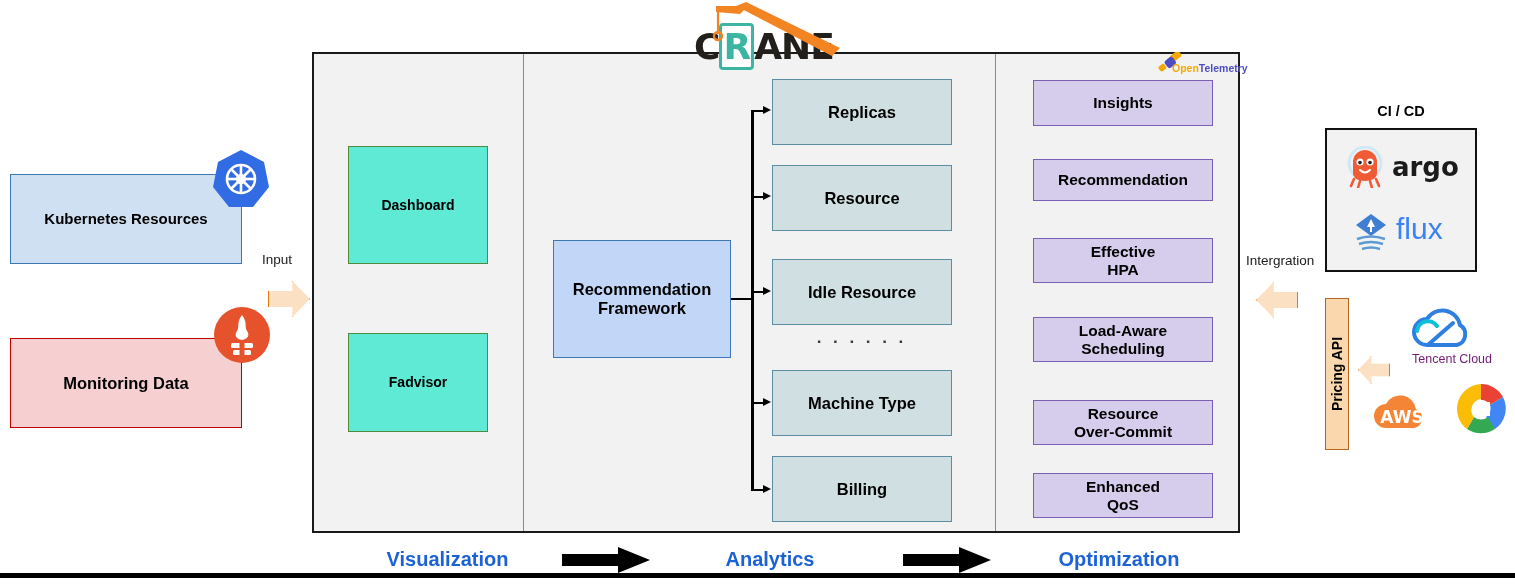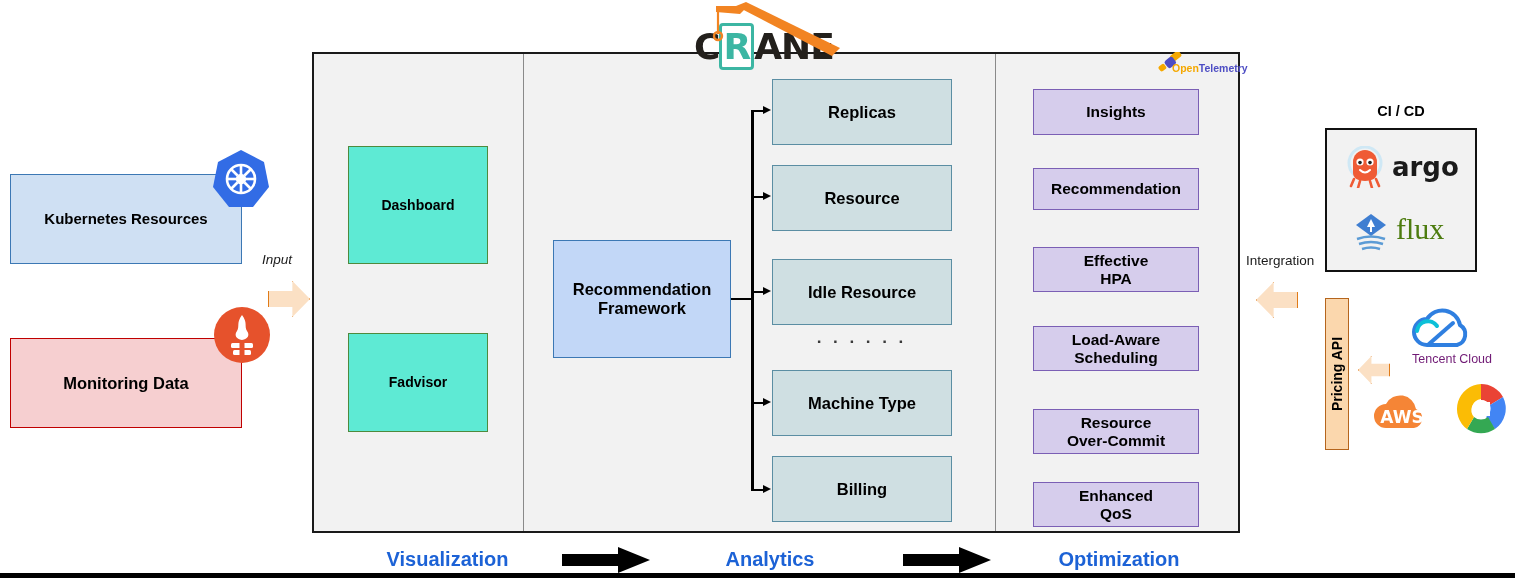--- a/index.html
+++ b/index.html
@@ -71,23 +71,23 @@
     font-size: 16.5px;
   }
   #dots {
     left: 772px; top: 332px; width: 180px;
     text-align: center; color: #3a3a3a;
     font-size: 17px; letter-spacing: 3px; font-weight: bold;
   }
 
   
   .purple-box {
-    left: 1033px; width: 166px;
+    left: 1033px; width: 180px;
     background: #d6cdec; border: 1.5px solid #7b5fb5;
-    font-size: 15.5px; flex-direction: column; margin-top: 9px;
+    font-size: 15.5px; flex-direction: column;
   }
 
   
   .conn { background: #000; }
   .v-trunk { width: 2.5px; }
   .h-branch { height: 1.6px; }
   .arrowhead {
     width: 0; height: 0;
     border-top: 4.5px solid transparent;
     border-bottom: 4.5px solid transparent;
@@ -209,21 +209,21 @@
 <div class="abs" style="left:213px; top:306px; width:58px; height:58px;">
   <svg width="58" height="58" viewBox="0 0 58 58" class="arrow-svg">
     <circle cx="29" cy="29" r="28" fill="#e6522c"></circle>
     <path d="M29 9 C23 17, 27 20, 24 25 C21 29, 23 33, 29 34 C35 33, 37 29, 34 25 C31 20, 35 17, 29 9 Z" fill="#ffffff"></path>
     <rect x="18" y="37" width="22" height="5" rx="1.5" fill="#ffffff"></rect>
     <rect x="20" y="44" width="18" height="5" rx="1.5" fill="#ffffff"></rect>
     <rect x="26.5" y="35" width="5" height="16" fill="#e6522c"></rect>
   </svg>
 </div>
 
-<div class="abs small-label" id="input-label" style="left:262px; top:252px;font-style:italic;">Input</div>
+<div class="abs small-label" id="input-label" style="left:262px; top:252px;">Input</div>
 <div class="abs block-arrow-r" style="left:268px; top:281px; width:40px; height:34px;"></div>
 
 <div class="abs" id="crane-panel">
   <div class="abs panel-divider" style="left:209px;"></div>
   <div class="abs panel-divider" style="left:681px;"></div>
 </div>
 
 <div class="abs" id="crane-logo">
   <span>C</span><span class="r-box">R</span><span>ANE</span>
 </div>
@@ -340,21 +340,21 @@
 
 <div class="abs" style="left:1352px; top:212px; width:38px; height:40px;">
   <svg width="38" height="40" viewBox="0 0 38 40" class="arrow-svg">
     <polygon points="19,2 34,13 19,24 4,13" fill="#3f7ed1"></polygon>
     <polygon points="19,7 23,15 20,15 20,20 18,20 18,15 15,15" fill="#ffffff"></polygon>
     <path d="M5 27 q14 -5 28 0" stroke="#5b9bd5" stroke-width="2.4" fill="none"></path>
     <path d="M7 32 q12 -4 24 0" stroke="#5b9bd5" stroke-width="2.4" fill="none"></path>
     <path d="M10 37 q9 -3 18 0" stroke="#5b9bd5" stroke-width="2.4" fill="none"></path>
   </svg>
 </div>
-<div class="abs" style="left:1396px; top:212px; font-size:30px; color:#4d7c0f; font-family:Liberation Serif, serif;">flux</div>
+<div class="abs" style="left:1396px; top:212px; font-size:30px; color:#3b82f6; font-family:Liberation Sans, sans-serif;">flux</div>
 
 <div class="abs" id="pricing-api">
   <span>Pricing API</span>
 </div>
 <div class="abs block-arrow-l" style="left:1358px; top:356px; width:30px; height:26px;"></div>
 
 <div class="abs" style="left:1403px; top:305px; width:74px; height:46px;">
   <svg width="74" height="46" viewBox="0 0 74 46" class="arrow-svg">
     <path d="M24 40 a13 13 0 0 1 0 -26 a18 18 0 0 1 33 6 a11 11 0 0 1 -3 20 z" fill="none" stroke="#2f7fe0" stroke-width="4"></path>
     <path d="M14 26 a11 11 0 0 1 20 -5" fill="none" stroke="#0cc0d8" stroke-width="4" stroke-linecap="round"></path>

